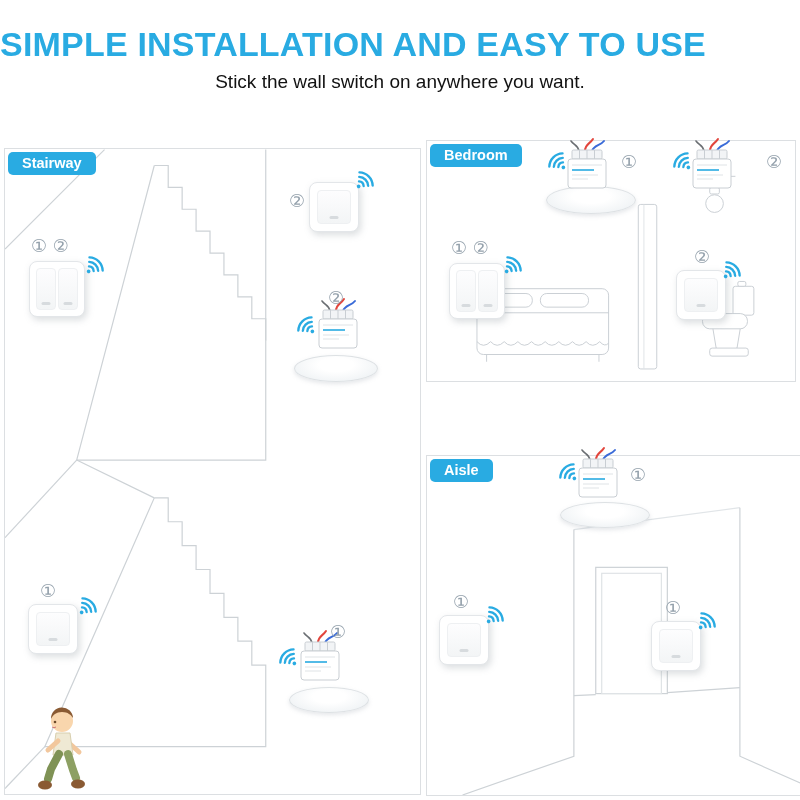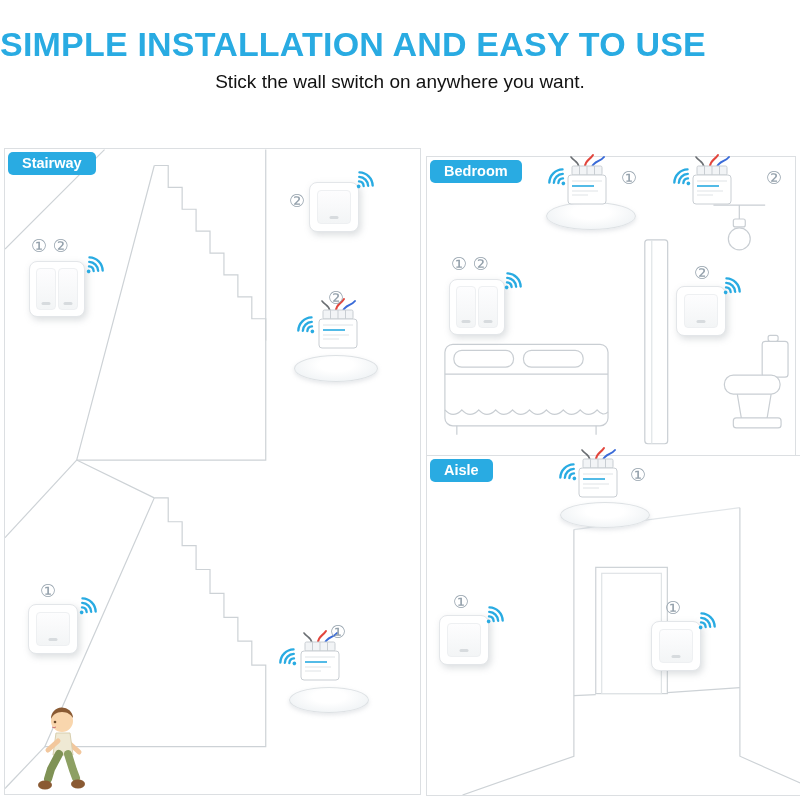--- a/index.html
+++ b/index.html
@@ -8,21 +8,21 @@
   .page { position:relative; width:800px; height:800px; background:#fff; overflow:hidden; }
 
   .title { position:absolute; top:25px; left:0; width:100%; text-align:left;
            font-size:34px; font-weight:700; color:#29ABE2; letter-spacing:.2px; }
   .sub  { position:absolute; left:0; width:100%; text-align:center;
           font-size:19px; color:#121212; }
   .sub1 { top:71px; } .sub2 { top:102px; }
 
   .panel { position:absolute; border:1px solid #dcdfe2; background:#fff; }
   .panel-stairway { left:4px;   top:148px; width:417px; height:647px; }
-  .panel-bedroom  { left:426px; top:156px; width:370px; height:308px; }
+  .panel-bedroom  { left:426px; top:140px; width:370px; height:242px; }
   .panel-aisle    { left:426px; top:455px; width:425px; height:341px; }
 
   .badge { position:absolute; left:3px; top:3px; z-index:6; background:#29ABE2; color:#fff;
            font-size:14.5px; font-weight:700; padding:3px 14px 4px; border-radius:5px; }
 
   .bg { position:absolute; left:0; top:0; width:100%; height:100%; }
 
   .device { position:absolute; z-index:3; }
   .marker { position:absolute; z-index:4; font-family:"DejaVu Sans", sans-serif;
             font-size:18px; line-height:1; color:#94A1AC; white-space:nowrap; }

